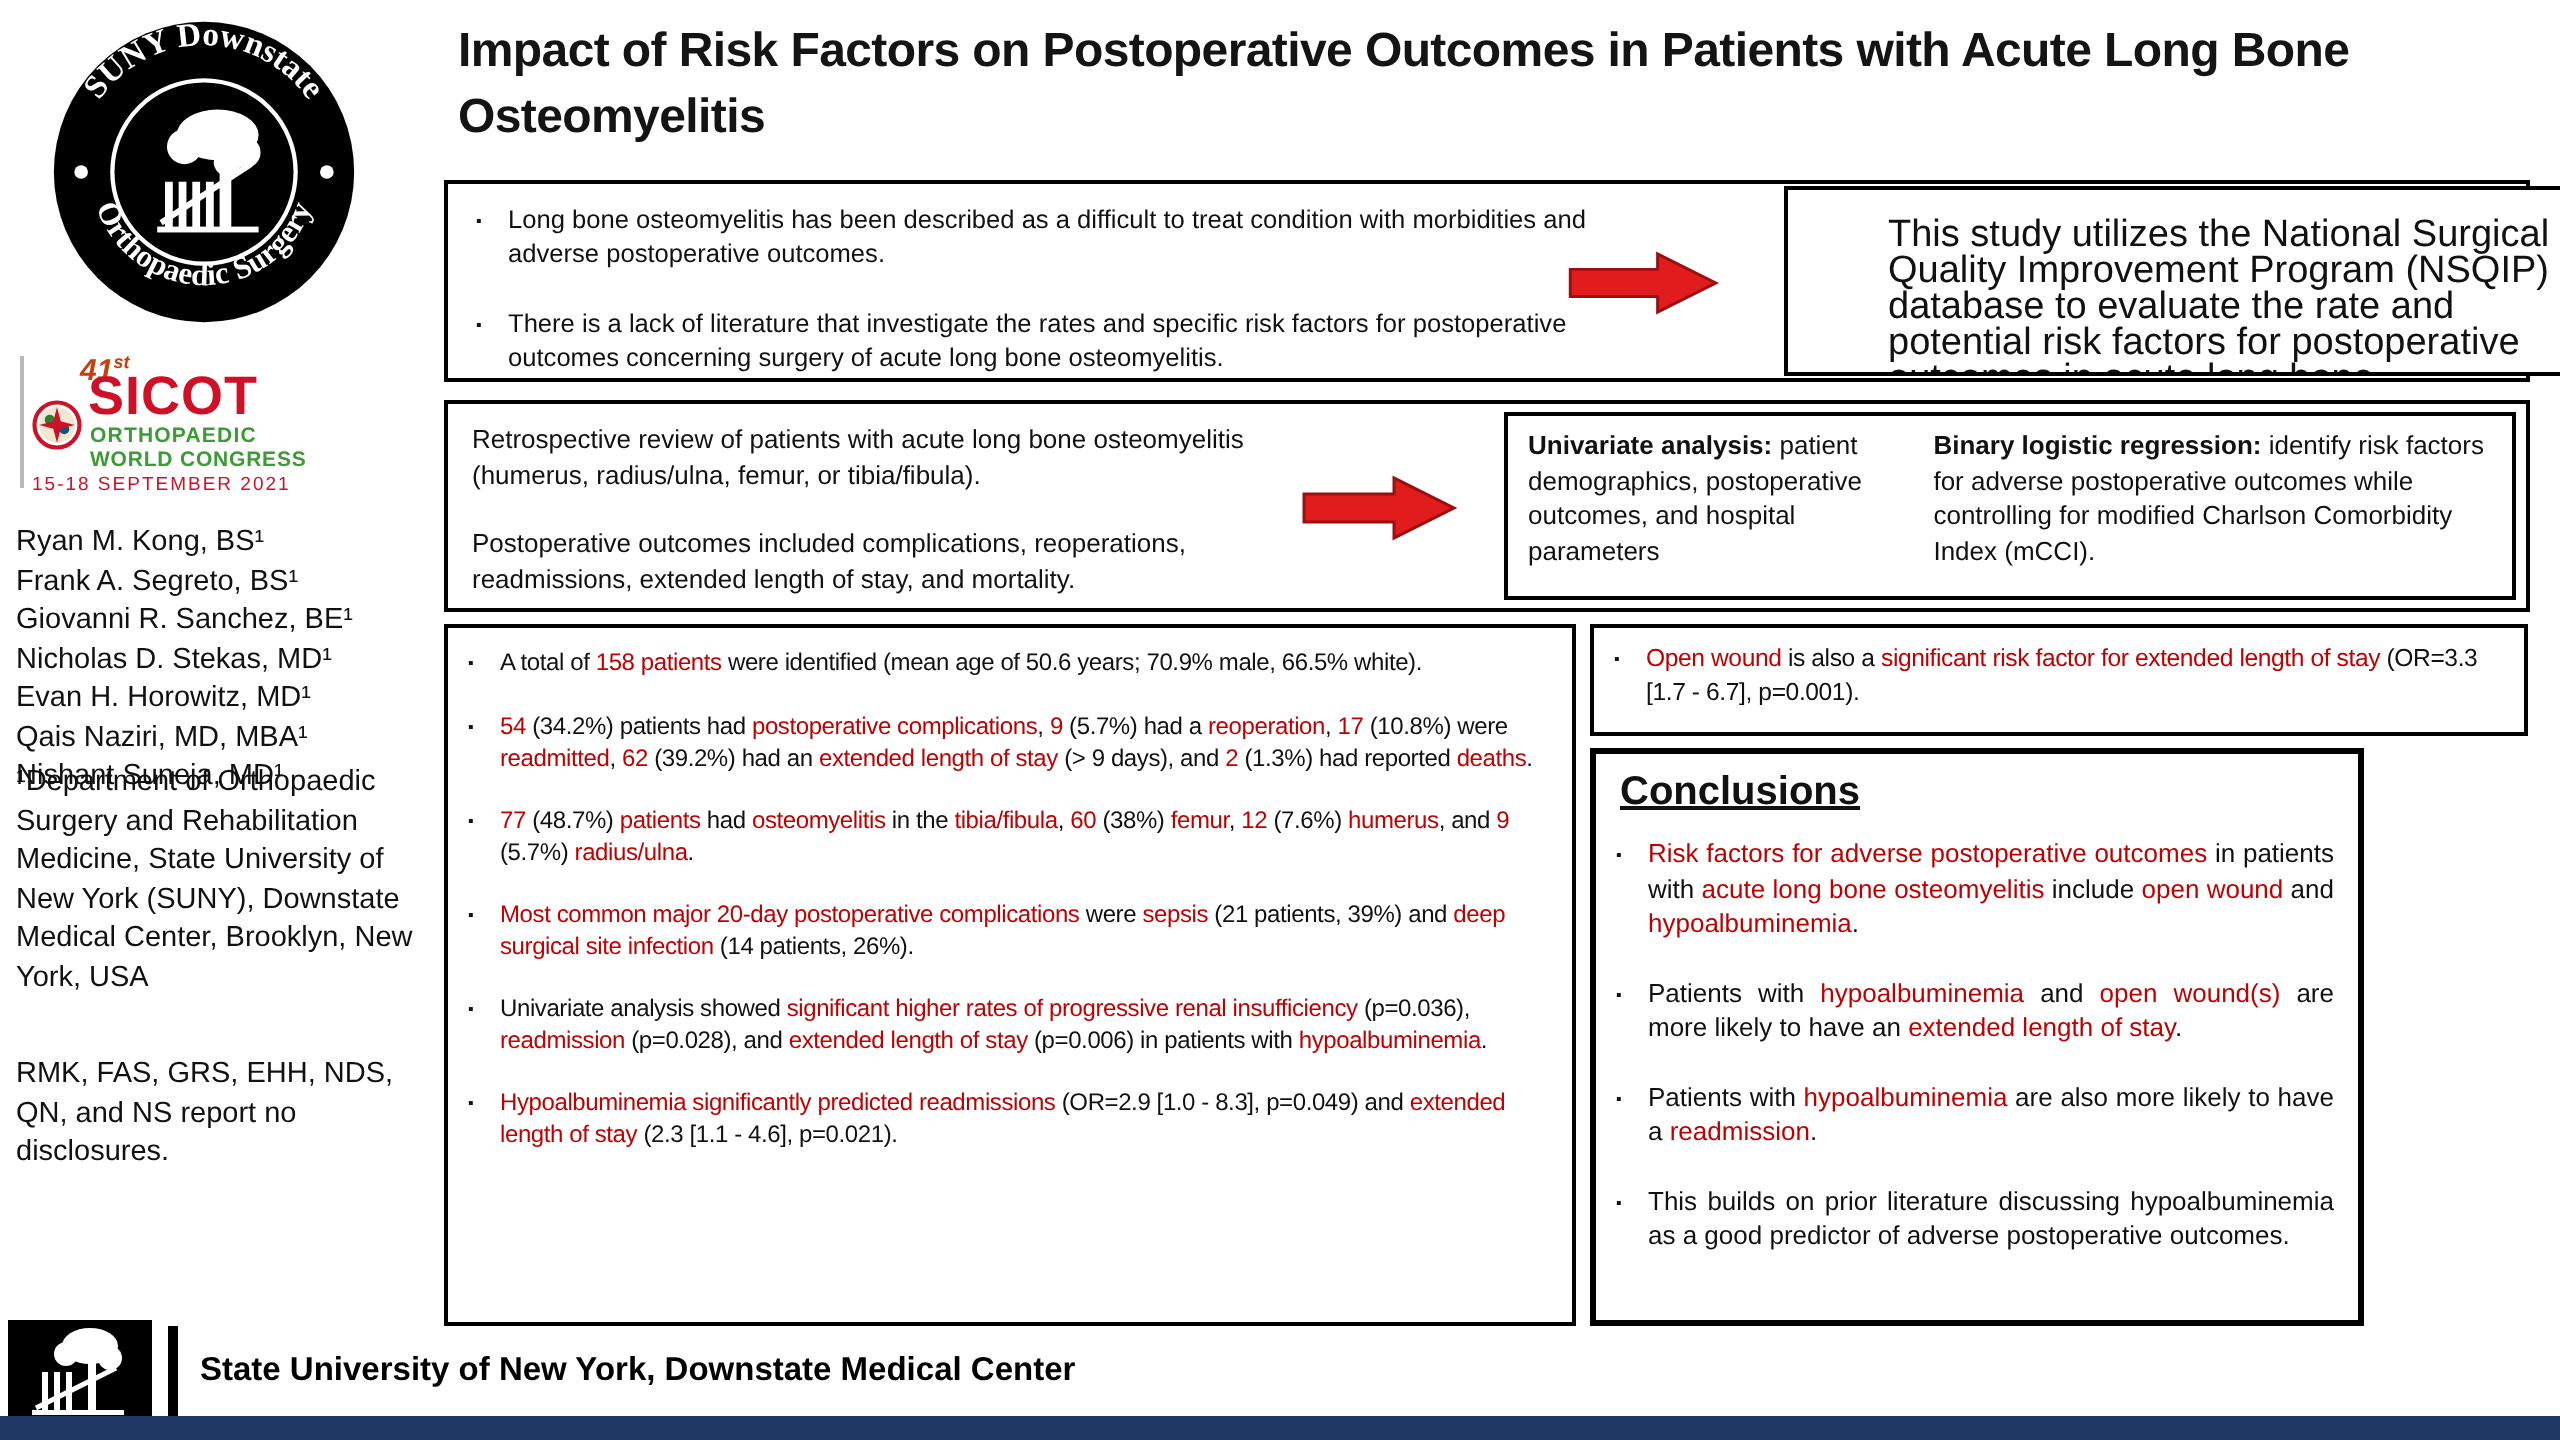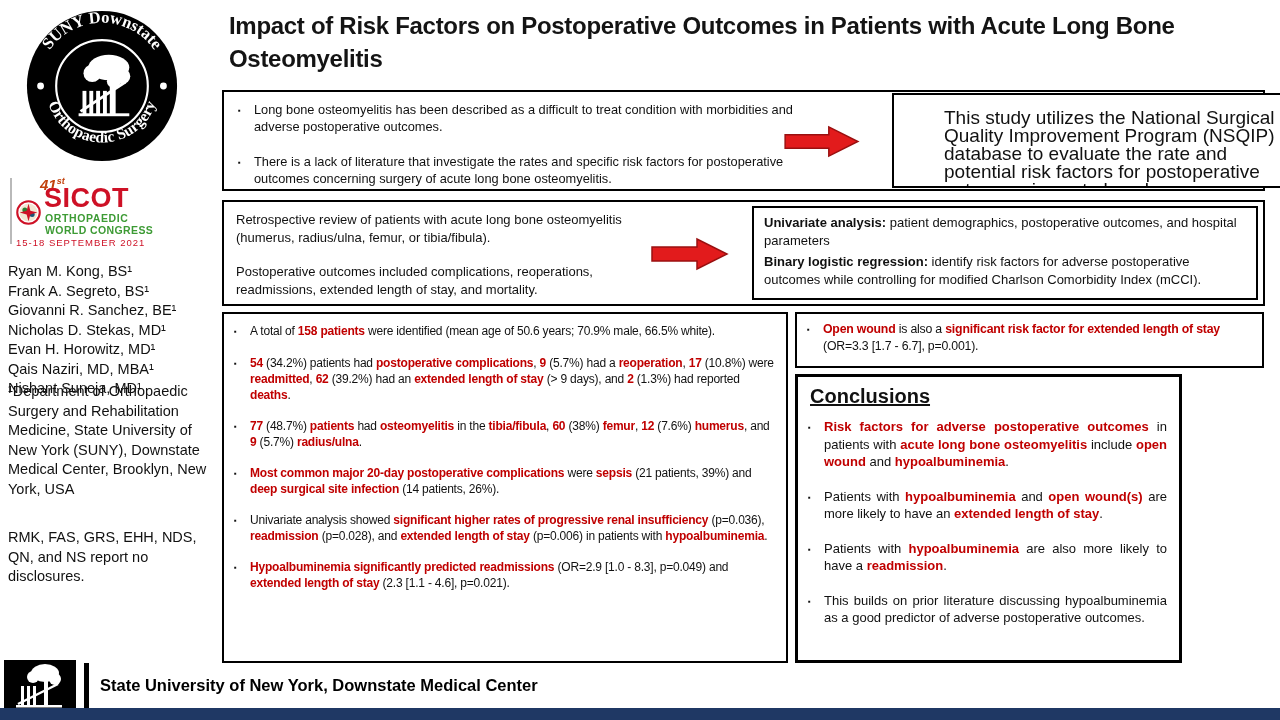--- a/index.html
+++ b/index.html
@@ -43,31 +43,31 @@
   .purpose-box { left:892px; top:93px; width:403px; height:95px; padding:14px 10px 0 50px; font-size:19px; line-height:18px; }
   .methods-right-box { left:752px; top:206px; width:506px; height:94px; padding:6px 10px 0 10px; }
   .results-box { left:222px; top:312px; width:566px; height:351px; padding:9px 10px 6px 10px; }
   .openwound-box { left:795px; top:312px; width:469px; height:56px; padding:7px 10px 0 10px; }
   .conclusions-box { left:795px; top:374px; width:387px; height:289px; border-width:3px; padding:6px 12px 0 10px; }
 
   .intro-list { position:absolute; left:14px; top:9px; width:560px; display:flex; flex-direction:column; gap:18px;
     font-size:12.8px; line-height:17px; }
   .methods-left { position:absolute; left:236px; top:211px; width:432px; display:flex; flex-direction:column; gap:17px;
     font-size:13px; line-height:17.5px; }
-  .methods-right-list { display:flex; flex-direction:column; gap:4px; font-size:13px; line-height:17.5px; }
+  .methods-right-list { display:flex; flex-direction:row; gap:28px; font-size:13px; line-height:17.5px; }
   .results-list { display:flex; flex-direction:column; gap:15px; font-size:12px; line-height:16px; letter-spacing:-0.2px; }
   .ow-list { font-size:12.3px; line-height:16.5px; letter-spacing:-0.2px; }
   .conclusions-title { font-size:20px; font-weight:700; text-decoration:underline; margin:2px 0 10px 2px; }
   .conclusions-list { display:flex; flex-direction:column; gap:17px; font-size:13px; line-height:17.5px; }
   .conclusions-list .bullet-text { text-align:justify; }
 
   .bullet-row { display:flex; }
   .bullet-marker { flex:none; width:16px; font-size:8px; padding-top:1px; }
   .bullet-text { flex:1; display:block; }
-  .seg-r { color:#C00000; font-weight:700; }
+  .seg-r { color:#C00000; font-weight:400; }
   .seg-b { font-weight:700; }
 
   .arrow1 { left:783px; top:125px; width:78px; height:33px; }
   .arrow2 { left:651px; top:237px; width:78px; height:34px; }
 
   
   .footer-logo { left:4px; top:660px; width:72px; height:52px; }
   .footer-bar { left:84px; top:663px; width:5px; height:49px; background:#000; }
   .footer-text { left:100px; top:676px; font-size:16.5px; font-weight:700; color:#000; }
   .bottom-band { left:0; top:708px; width:1280px; height:12px; background:#1F3864; }

